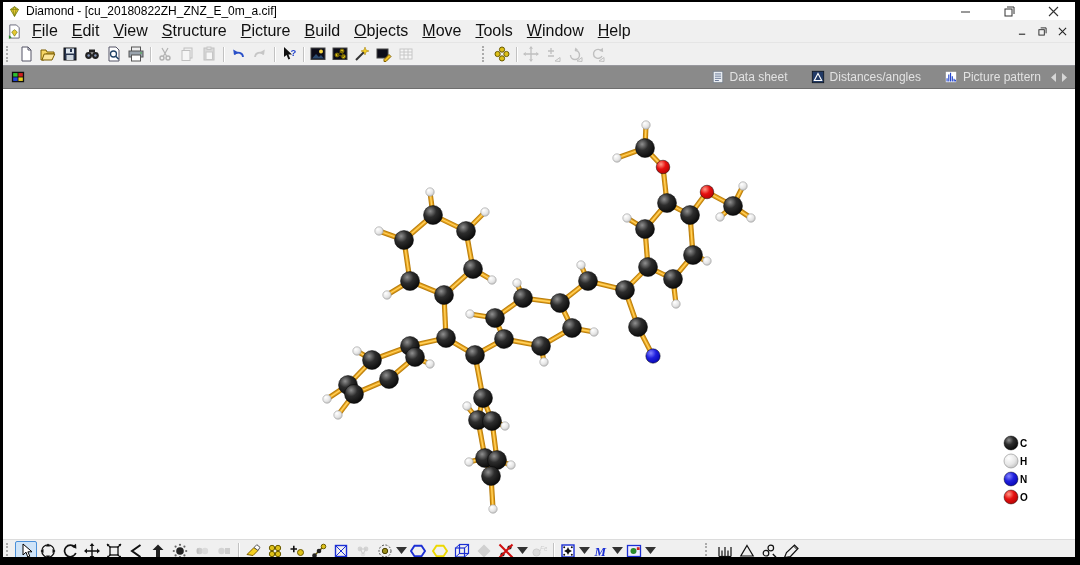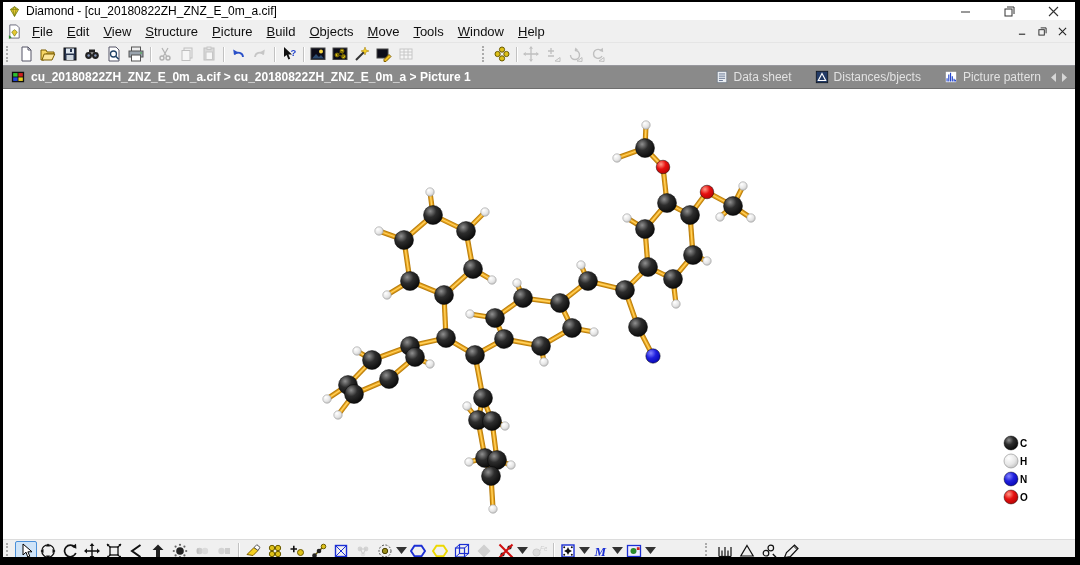--- a/index.html
+++ b/index.html
@@ -3,21 +3,21 @@
 <meta charset="utf-8">
 <style>
   html,body{margin:0;padding:0;background:#222;}
   .window{width:1080px;height:565px;box-sizing:border-box;position:relative;
     border-left:3px solid #000;border-right:5px solid #000;border-top:2px solid #000;border-bottom:8px solid #000;
     background:#f0f0f0;font-family:"Liberation Sans",sans-serif;overflow:hidden;}
   .titlebar{height:18px;background:#ffffff;display:flex;align-items:center;padding-left:5px;font-size:12px;color:#000;}
   .titlebar .title-text{margin-left:5px;white-space:nowrap;text-align:right;}
   .title-controls{margin-left:auto;display:flex;height:100%;}
   .tc{width:44px;height:100%;display:flex;align-items:center;justify-content:center;}
-  .menubar{height:22px;background:#f0f0f0;display:flex;align-items:center;font-size:13px;padding-left:4px;border-bottom:1px solid #e5e5e5;}
+  .menubar{height:22px;background:#f0f0f0;display:flex;align-items:center;font-size:16px;padding-left:4px;border-bottom:1px solid #e5e5e5;}
   .menu-item{padding:2px 7px;color:#101010;}
   .menu-item u{text-decoration:underline;}
   .mdi{margin-left:auto;display:flex;align-items:center;gap:11px;padding-right:8px;}
   .toolbar{height:22px;background:#f0f0f0;display:flex;align-items:center;border-bottom:1px solid #98989e;}
   .bottombar{height:21px;background:#f0f0f0;display:flex;align-items:center;border-top:1px solid #dcdcdc;}
   .tbtn{width:22px;height:19px;display:flex;align-items:center;justify-content:center;flex:0 0 auto;}
   .tbtn.disabled{filter:grayscale(1) opacity(.4);}
   .tbtn.active{background:#cfe4f8;border:1px solid #4a90d9;border-radius:2px;width:20px;height:17px;}
   .dd{width:11px;height:19px;display:flex;align-items:center;justify-content:center;flex:0 0 auto;}
   .sep{width:1px;height:15px;background:#c2c2c2;margin:0 3px;box-shadow:1px 0 0 #fff;flex:0 0 auto;}
@@ -258,35 +258,34 @@
     </div>
 
   <div class="breadcrumb">
     <svg class="ic" style="width:14px;height:14px" viewBox="0 0 16 16">
       <rect x="1" y="2" width="14" height="12" fill="#101010"></rect>
       <rect x="2.5" y="3.5" width="5" height="4" fill="#2fbf2f"></rect>
         <rect x="8.5" y="3.5" width="5" height="4" fill="#d02020"></rect>
       <rect x="2.5" y="8.5" width="5" height="4" fill="#2244dd"></rect>
         <rect x="8.5" y="8.5" width="5" height="4" fill="#e8d020"></rect>
     </svg>
-    <span class="path">cu_20180822ZH_ZNZ_E_0m_a.cif &gt; cu_20180822ZH_ZNZ_E_0m_a &gt; Picture 1</span>
     <span class="crumb-tabs" id="crumb-tabs">
         <span class="crumb-tab">
           <svg viewBox="0 0 16 16" class="ic" style="width: 14px; height: 14px;">
             <rect x="2.5" y="1.5" width="11" height="13" fill="#e9edf2" stroke="#77808a"></rect>
             <path d="M4.5 4.5h7M4.5 7h7M4.5 9.5h7M4.5 12h4.5" stroke="#5a6a8a" stroke-width="1"></path>
           </svg>
           <span>Data sheet</span>
         </span>
         <span class="crumb-tab">
           <svg viewBox="0 0 16 16" class="ic" style="width: 14px; height: 14px;">
             <rect x="1.5" y="1.5" width="13" height="13" fill="#223a66" stroke="#101826"></rect>
             <path d="M8 4l4.2 8H3.8z" fill="none" stroke="#fff" stroke-width="1.3"></path>
           </svg>
-          <span>Distances/bjects</span>
+          <span>Distances/angles</span>
         </span>
         <span class="crumb-tab">
           <svg viewBox="0 0 16 16" class="ic" style="width: 14px; height: 14px;">
             <rect x="1.5" y="1.5" width="13" height="13" fill="#fff" stroke="#8a8a8a"></rect>
             <path d="M3.5 13V9.5M5.5 13V5M7.5 13V3M9.5 13V7M11.5 13V10M13 13v-2" stroke="#2244cc" stroke-width="1.3"></path>
           </svg>
           <span>Picture pattern</span>
         </span>
       </span>
     <span class="nav-arrows">

